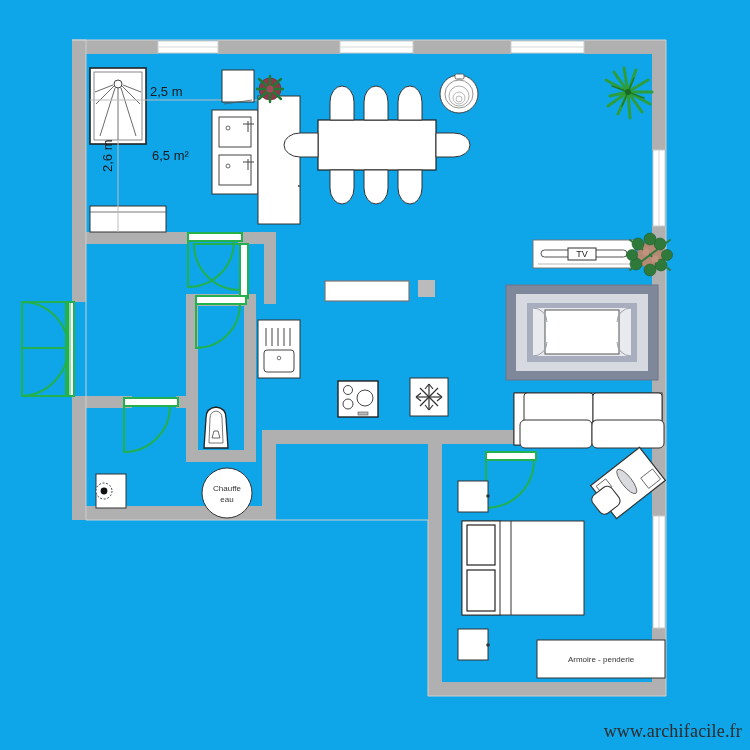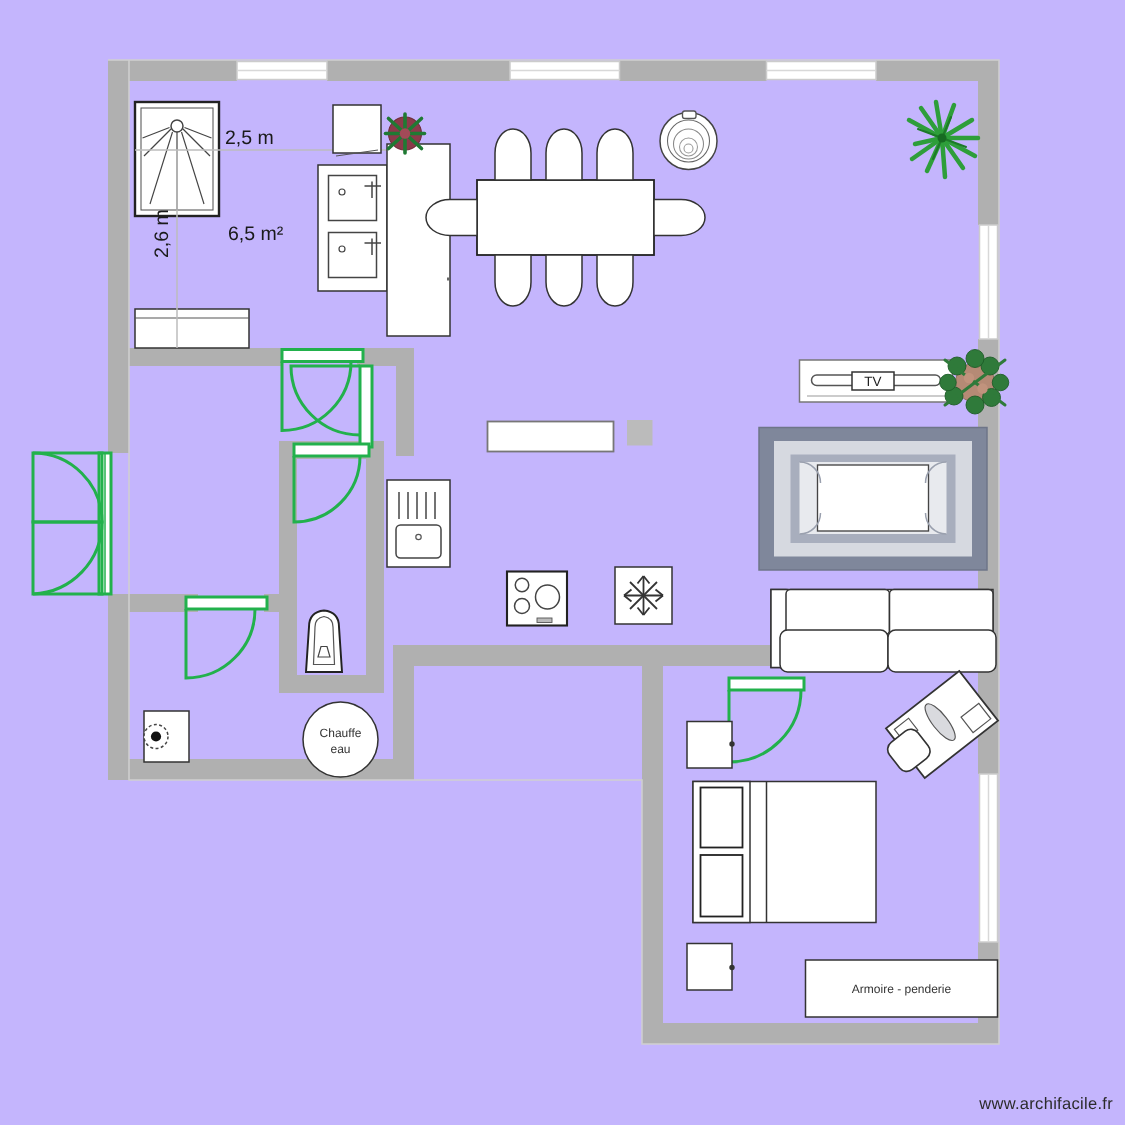--- a/index.html
+++ b/index.html
@@ -8,37 +8,37 @@
     padding: 0;
     background: #ffffff;
   }
   body {
     font-family: "Liberation Sans", sans-serif;
   }
   #app {
     position: relative;
     width: 750px;
     height: 750px;
-    background: #c4b5fd;
+    background: #0ea5e9;
     overflow: hidden;
   }
   #plan-svg {
     position: absolute;
     left: 0;
     top: 0;
     width: 750px;
     height: 750px;
   }
   .wm {
     position: absolute;
     right: 8px;
     bottom: 8px;
-    font-size: 11px;
+    font-size: 18px;
     color: #2b2b2b;
-    font-family: Liberation Sans, sans-serif;
+    font-family: Liberation Serif, serif;
     letter-spacing: 0.2px;
   }
   text.dim {
     font-family: "Liberation Sans", sans-serif;
     font-size: 13px;
     fill: #1a1a1a;
   }
   text.lbl {
     font-family: "Liberation Sans", sans-serif;
     font-size: 8px;

